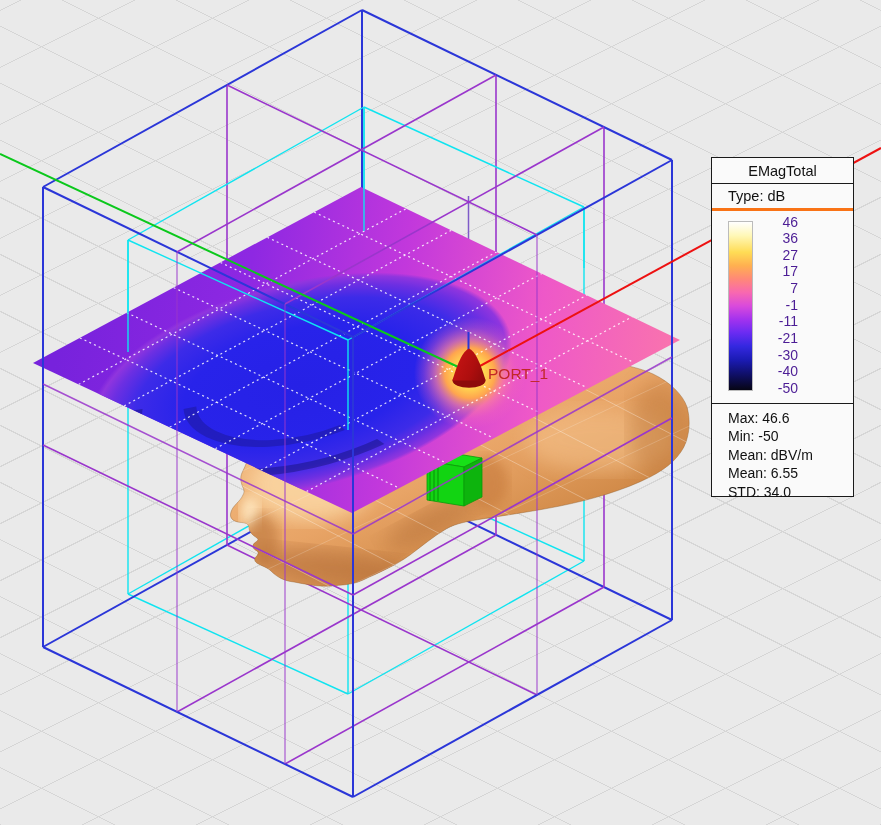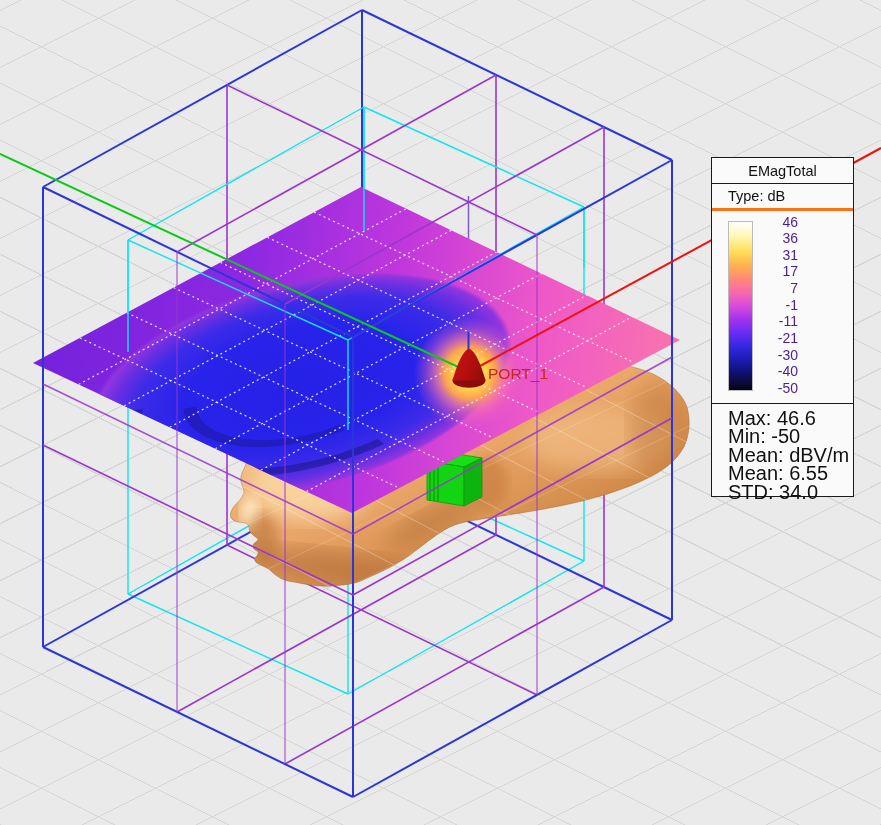--- a/index.html
+++ b/index.html
@@ -33,21 +33,21 @@
   }
   .colorbar{
     position:absolute;left:16px;top:10px;width:25px;height:170px;
     border:1px solid #bbb;
   }
   .tick{
     position:absolute;left:46px;width:40px;text-align:right;
     font-size:14px;line-height:15px;color:#4c1d95;
   }
   .legend-stats{
-    padding:5px 0 0 16px;font-size:20px;line-height:18.4px;color:#111;
+    padding:5px 0 0 16px;font-size:14px;line-height:18.4px;color:#111;
   }
 </style>
 </head>
 <body>
 
 <div class="stage">
 
   <svg class="scene" width="881" height="825" viewBox="0 0 881 825">
     <defs>
       <clipPath id="clip-plane">
@@ -251,21 +251,21 @@
   </svg>
 
   <div class="legend">
     <div class="legend-title">EMagTotal</div>
     <div class="legend-type">Type: dB</div>
     <div class="legend-body">
       <div class="colorbar" id="colorbar" style="background: linear-gradient(rgb(255, 255, 255) 0%, rgb(255, 248, 184) 8%, rgb(255, 220, 85) 18%, rgb(255, 176, 80) 26%, rgb(255, 136, 120) 34%, rgb(248, 104, 176) 42%, rgb(217, 74, 220) 50%, rgb(163, 50, 238) 58%, rgb(106, 43, 242) 66%, rgb(52, 40, 224) 74%, rgb(27, 27, 180) 82%, rgb(16, 16, 110) 90%, rgb(6, 5, 20) 100%);"></div>
       <div id="tick-container">
           <div class="tick" style="top: 3.5px;">46</div>
           <div class="tick" style="top: 20.16px;">36</div>
-          <div class="tick" style="top: 36.82px;">31</div>
+          <div class="tick" style="top: 36.82px;">27</div>
           <div class="tick" style="top: 53.48px;">17</div>
           <div class="tick" style="top: 70.14px;">7</div>
           <div class="tick" style="top: 86.8px;">-1</div>
           <div class="tick" style="top: 103.46px;">-11</div>
           <div class="tick" style="top: 120.12px;">-21</div>
           <div class="tick" style="top: 136.78px; text-align: right;">-30</div>
           <div class="tick" style="top: 153.44px;">-40</div>
           <div class="tick" style="top: 170.1px;">-50</div>
         </div>
     </div>

